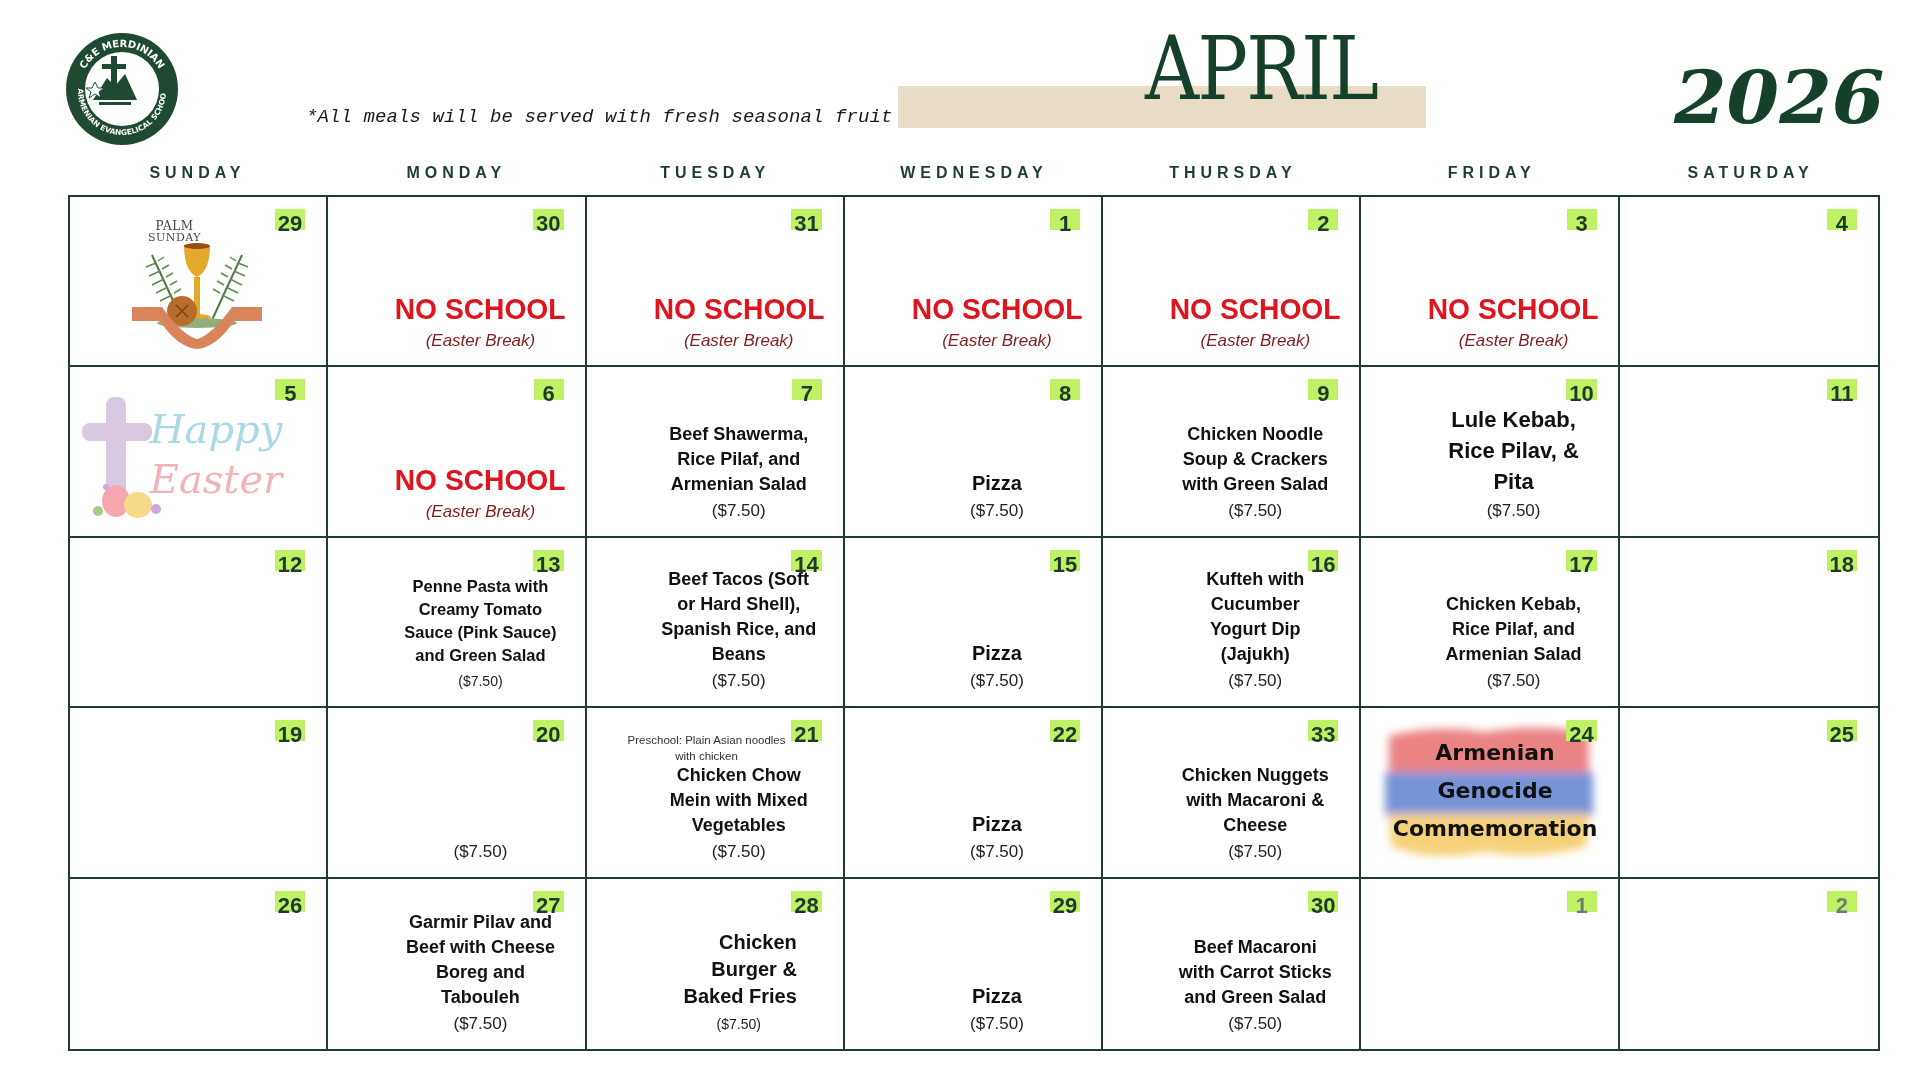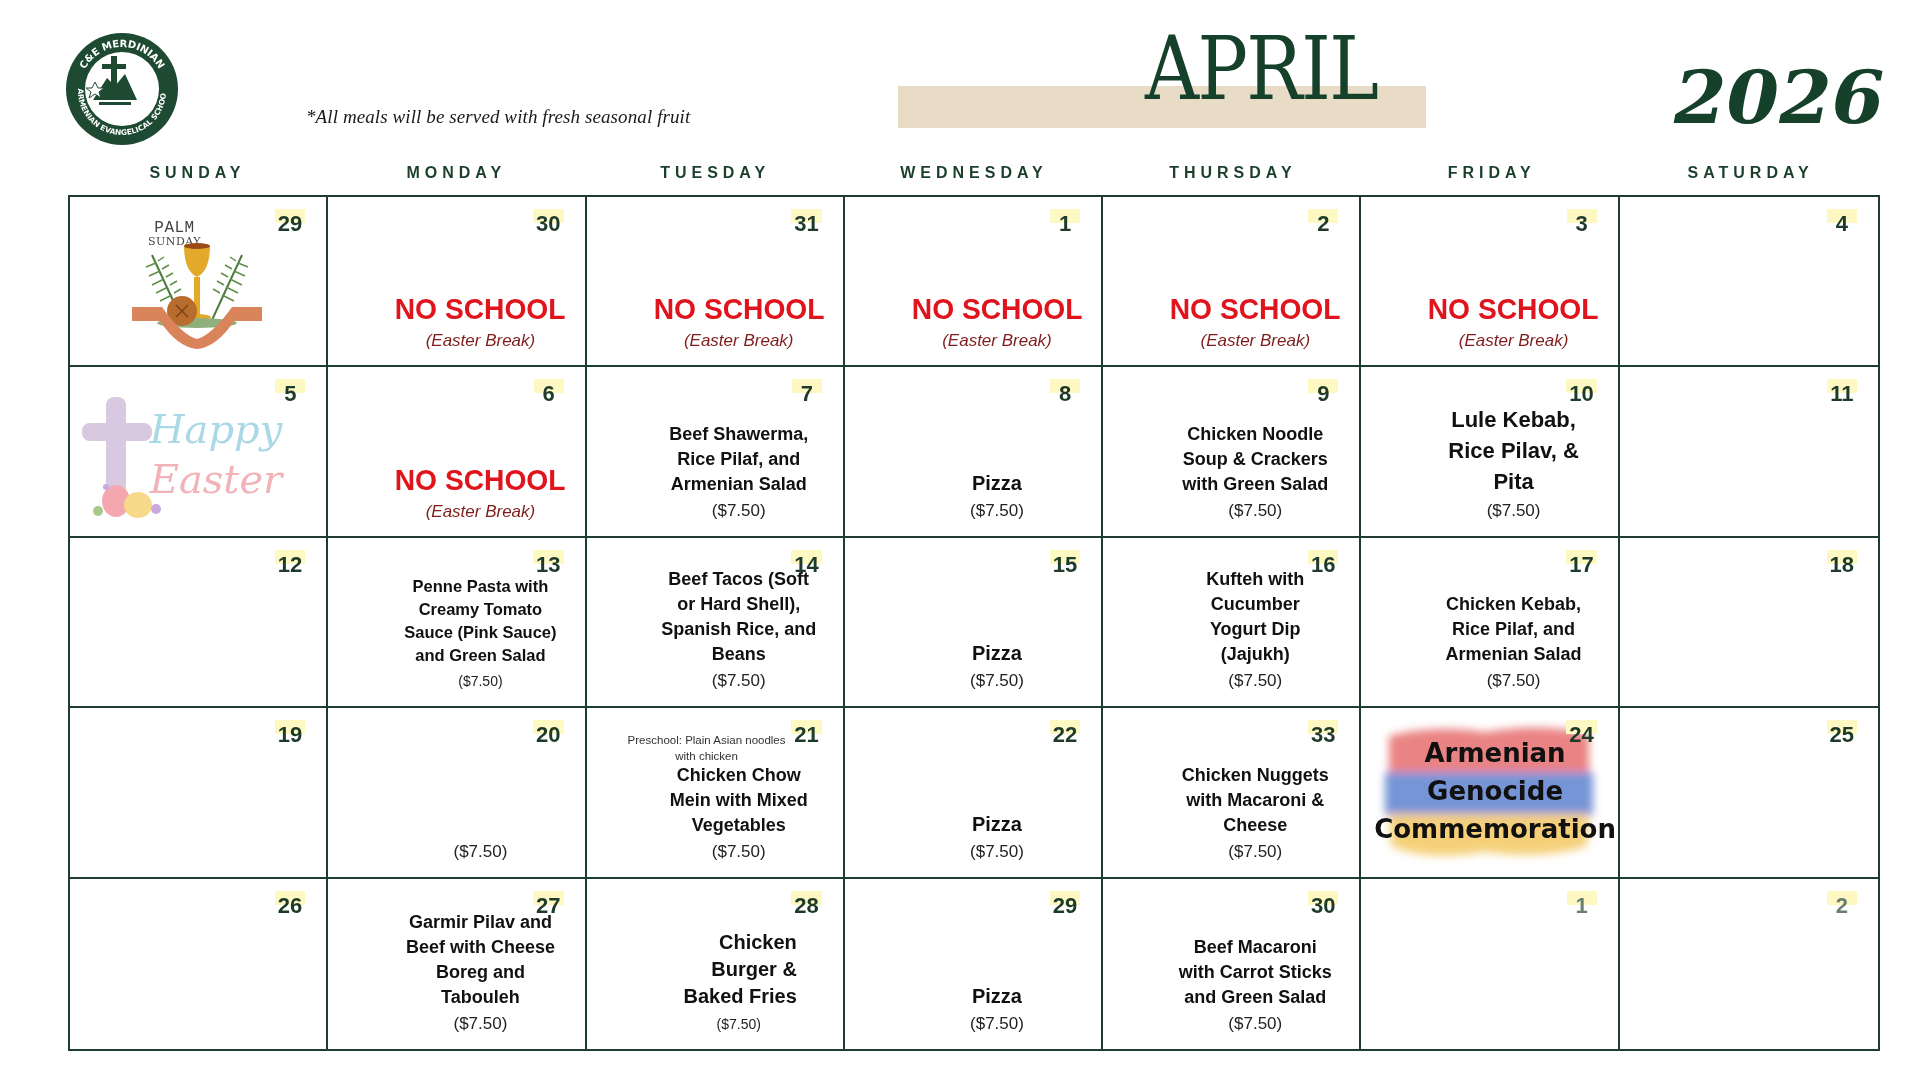--- a/index.html
+++ b/index.html
@@ -11,21 +11,21 @@
       position: absolute; left: 66px; top: 33px; width: 112px; height: 112px;
       border-radius: 50%; background: #1e4a32; display: flex; align-items: center; justify-content: center;
     }
     .logo-inner {
       width: 74px; height: 74px; border-radius: 50%; background: #fff;
       display: flex; align-items: center; justify-content: center; position: relative;
     }
     .logo svg { position: absolute; left: 0; top: 0; }
     .fruit-note {
       position: absolute; left: 306px; top: 106px; font-size: 19px; font-style: italic;
-      color: #1a1a1a; font-family: Liberation Serif, serif; letter-spacing: 0.1px;
+      color: #1a1a1a; font-family: Liberation Mono, monospace; letter-spacing: 0.1px;
     }
     .beige-band {
       position: absolute; left: 898px; top: 86px; width: 528px; height: 42px; background: #e8dcc6;
     }
     .month-title {
       position: absolute; left: 1145px; top: 24px; font-family: "DejaVu Serif", serif;
       font-size: 96px; line-height: 1; color: #15402a; letter-spacing: -2px;
       transform: scaleX(0.78) scaleY(0.92); transform-origin: left top; font-weight: 400;
     }
     .year-title {
@@ -51,22 +51,22 @@
       border: 2px solid #1f3d2e;
     }
     .cell {
       position: relative; border-right: 2px solid #1f3d2e; border-bottom: 2px solid #1f3d2e;
       background: #fff; overflow: visible;
     }
     .cell.col-6 { border-right: none; }
     .cell.row-4 { border-bottom: none; }
 
     .date-badge {
-      position: absolute; top: 12px; right: 21px; min-width: 30px; height: 14px; padding: 0 3px;
-      background: #fef9c3; color: #1d3a2b; font-weight: 700; font-size: 22px; line-height: 30px;
+      position: absolute; top: 12px; right: 21px; min-width: 30px; height: 21px; padding: 0 3px;
+      background: #bef264; color: #1d3a2b; font-weight: 700; font-size: 22px; line-height: 30px;
       text-align: center; font-family: "Liberation Sans", sans-serif;
     }
     .date-badge.faded { color: #6b7d70; }
 
     .content {
       position: absolute; left: 0; right: 0; bottom: 14px; text-align: center; padding: 0 10px; margin-left: 48px;
     }
     .no-school {
       color: #e0141c; font-weight: 700; font-size: 30px; letter-spacing: 0px; line-height: 1.1;
       font-family: "Liberation Sans", sans-serif;
@@ -80,27 +80,27 @@
     .price { font-size: 17px; color: #222; margin-top: 3px; line-height: 22px; }
     .price.small { font-size: 14px; }
     .preschool-note {
       position: absolute; top: 24px; left: 40px; width: 160px; text-align: center;
       font-size: 11.5px; line-height: 16px; color: #333;
     }
 
     
     .palm-art { position: absolute; left: 52px; top: 20px; width: 150px; height: 120px; }
     .palm-title { position: absolute; left: 78px; top: 22px; text-align: center; font-family: "DejaVu Serif", serif; color: #444; }
-    .palm-title .l1 { font-size: 16px; letter-spacing: 0.5px; font-family: Liberation Mono, monospace; }
+    .palm-title .l1 { font-size: 12px; letter-spacing: 0.5px; }
     .palm-title .l2 { font-size: 11px; letter-spacing: 0.5px; margin-top: -2px; }
     .easter-art { position: absolute; left: 6px; top: 16px; width: 210px; height: 140px; }
     .genocide-art { position: absolute; left: 14px; top: 10px; width: 230px; height: 160px; }
     .genocide-text {
       position: absolute; left: 11px; right: 0; top: 26px; text-align: center; font-weight: 700;
-      font-size: 26px; line-height: 38px; color: #111; font-family: "DejaVu Sans", sans-serif;
+      font-size: 22px; line-height: 38px; color: #111; font-family: "DejaVu Sans", sans-serif;
     }
   </style>
 </head>
 <body>
 
 <div class="logo">
   <svg width="112" height="112" viewBox="0 0 112 112">
     <defs>
       <path id="arcTop" d="M 14 56 A 42 42 0 0 1 98 56"></path>
       <path id="arcBot" d="M 12 58 A 44 44 0 0 0 100 58"></path>

